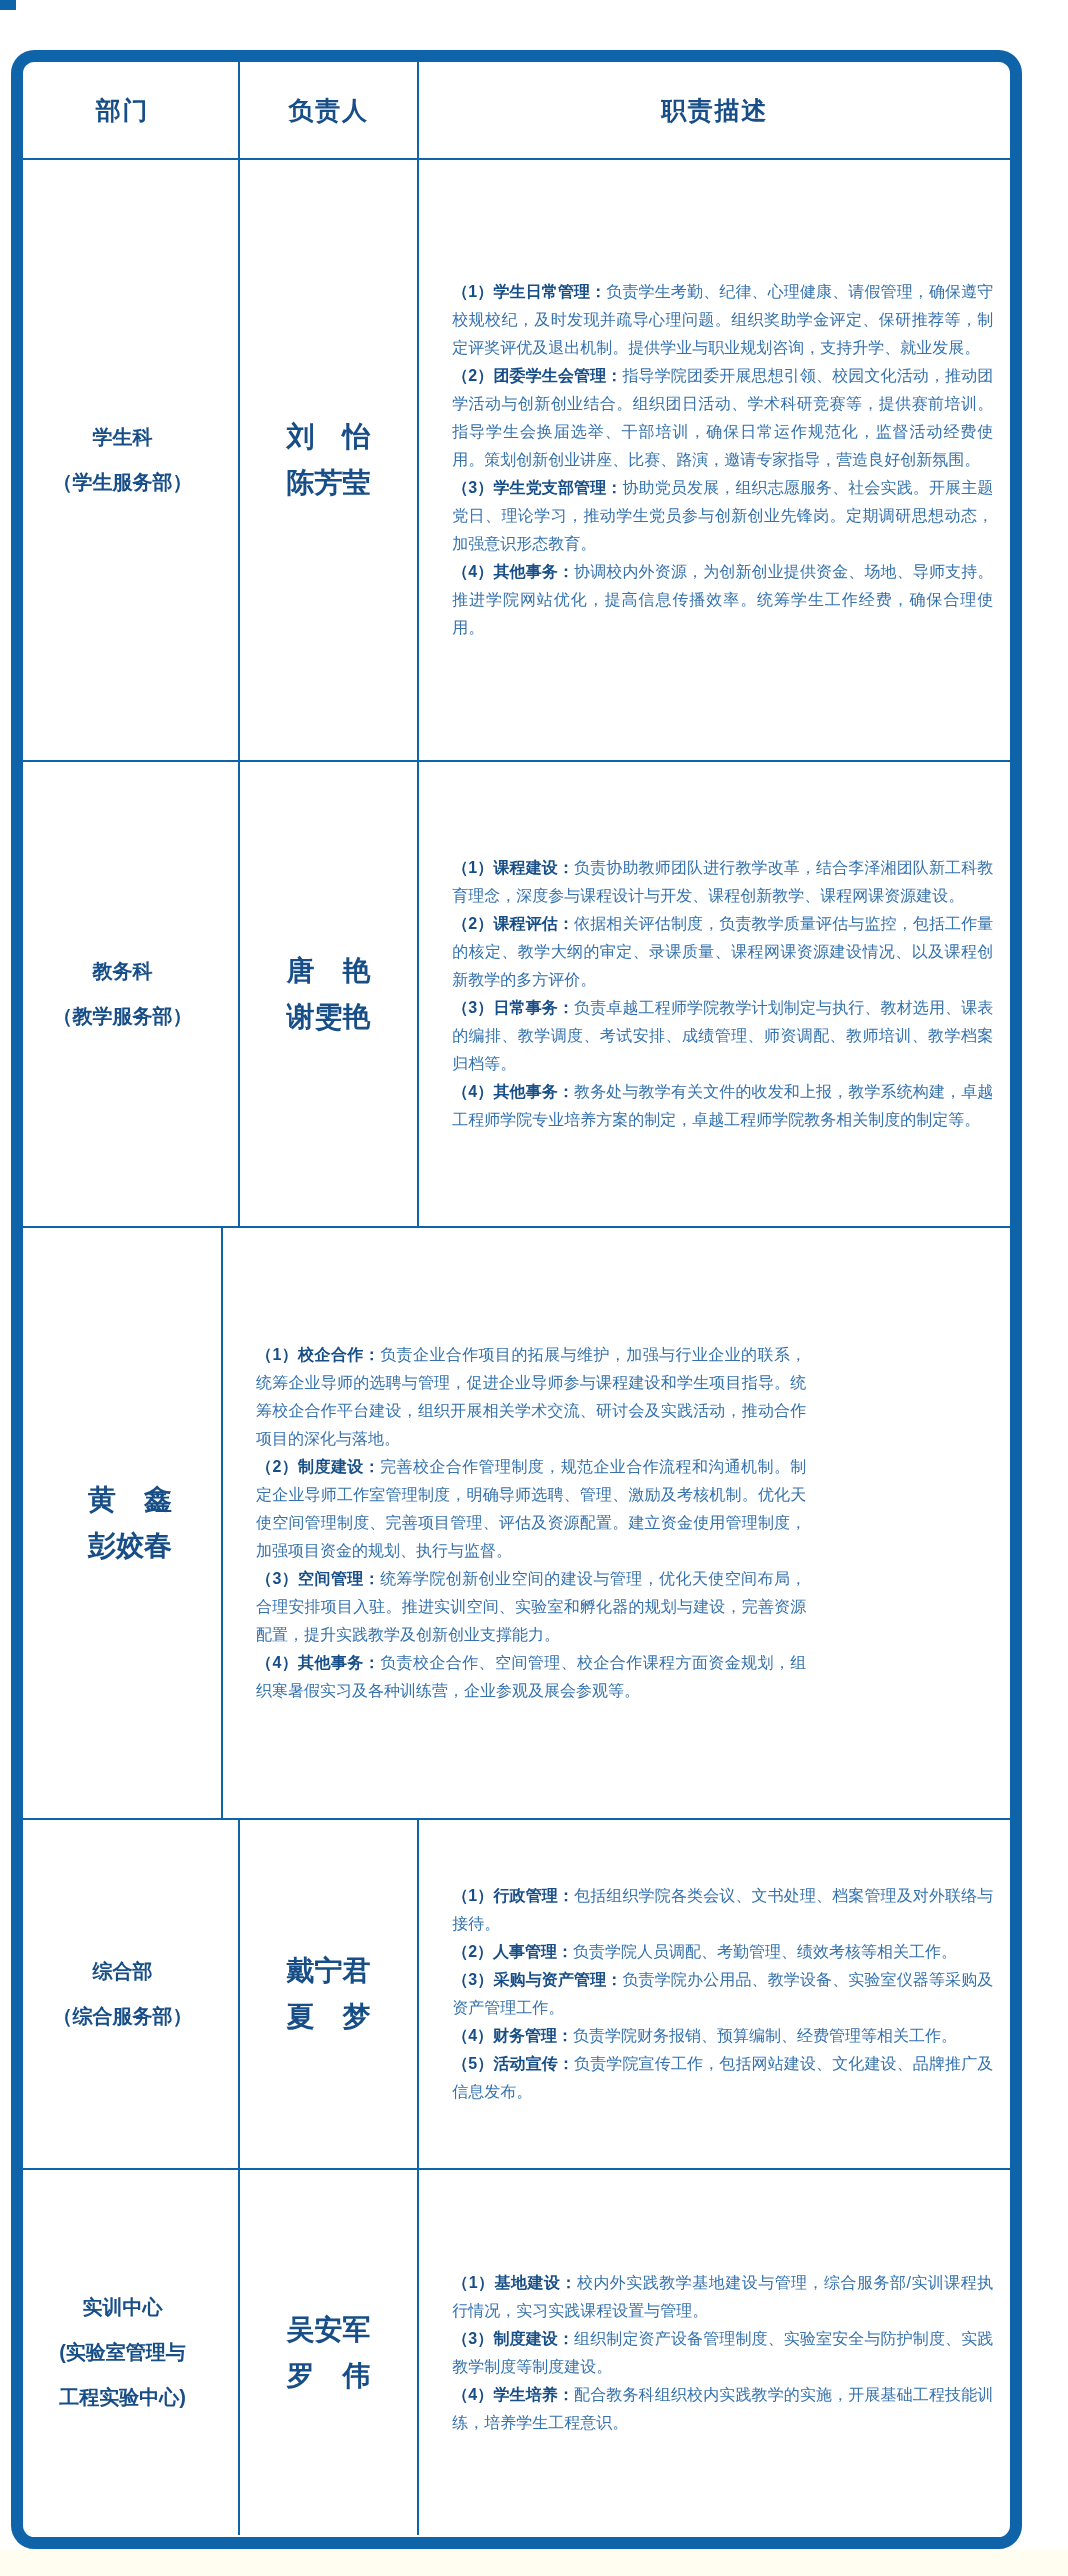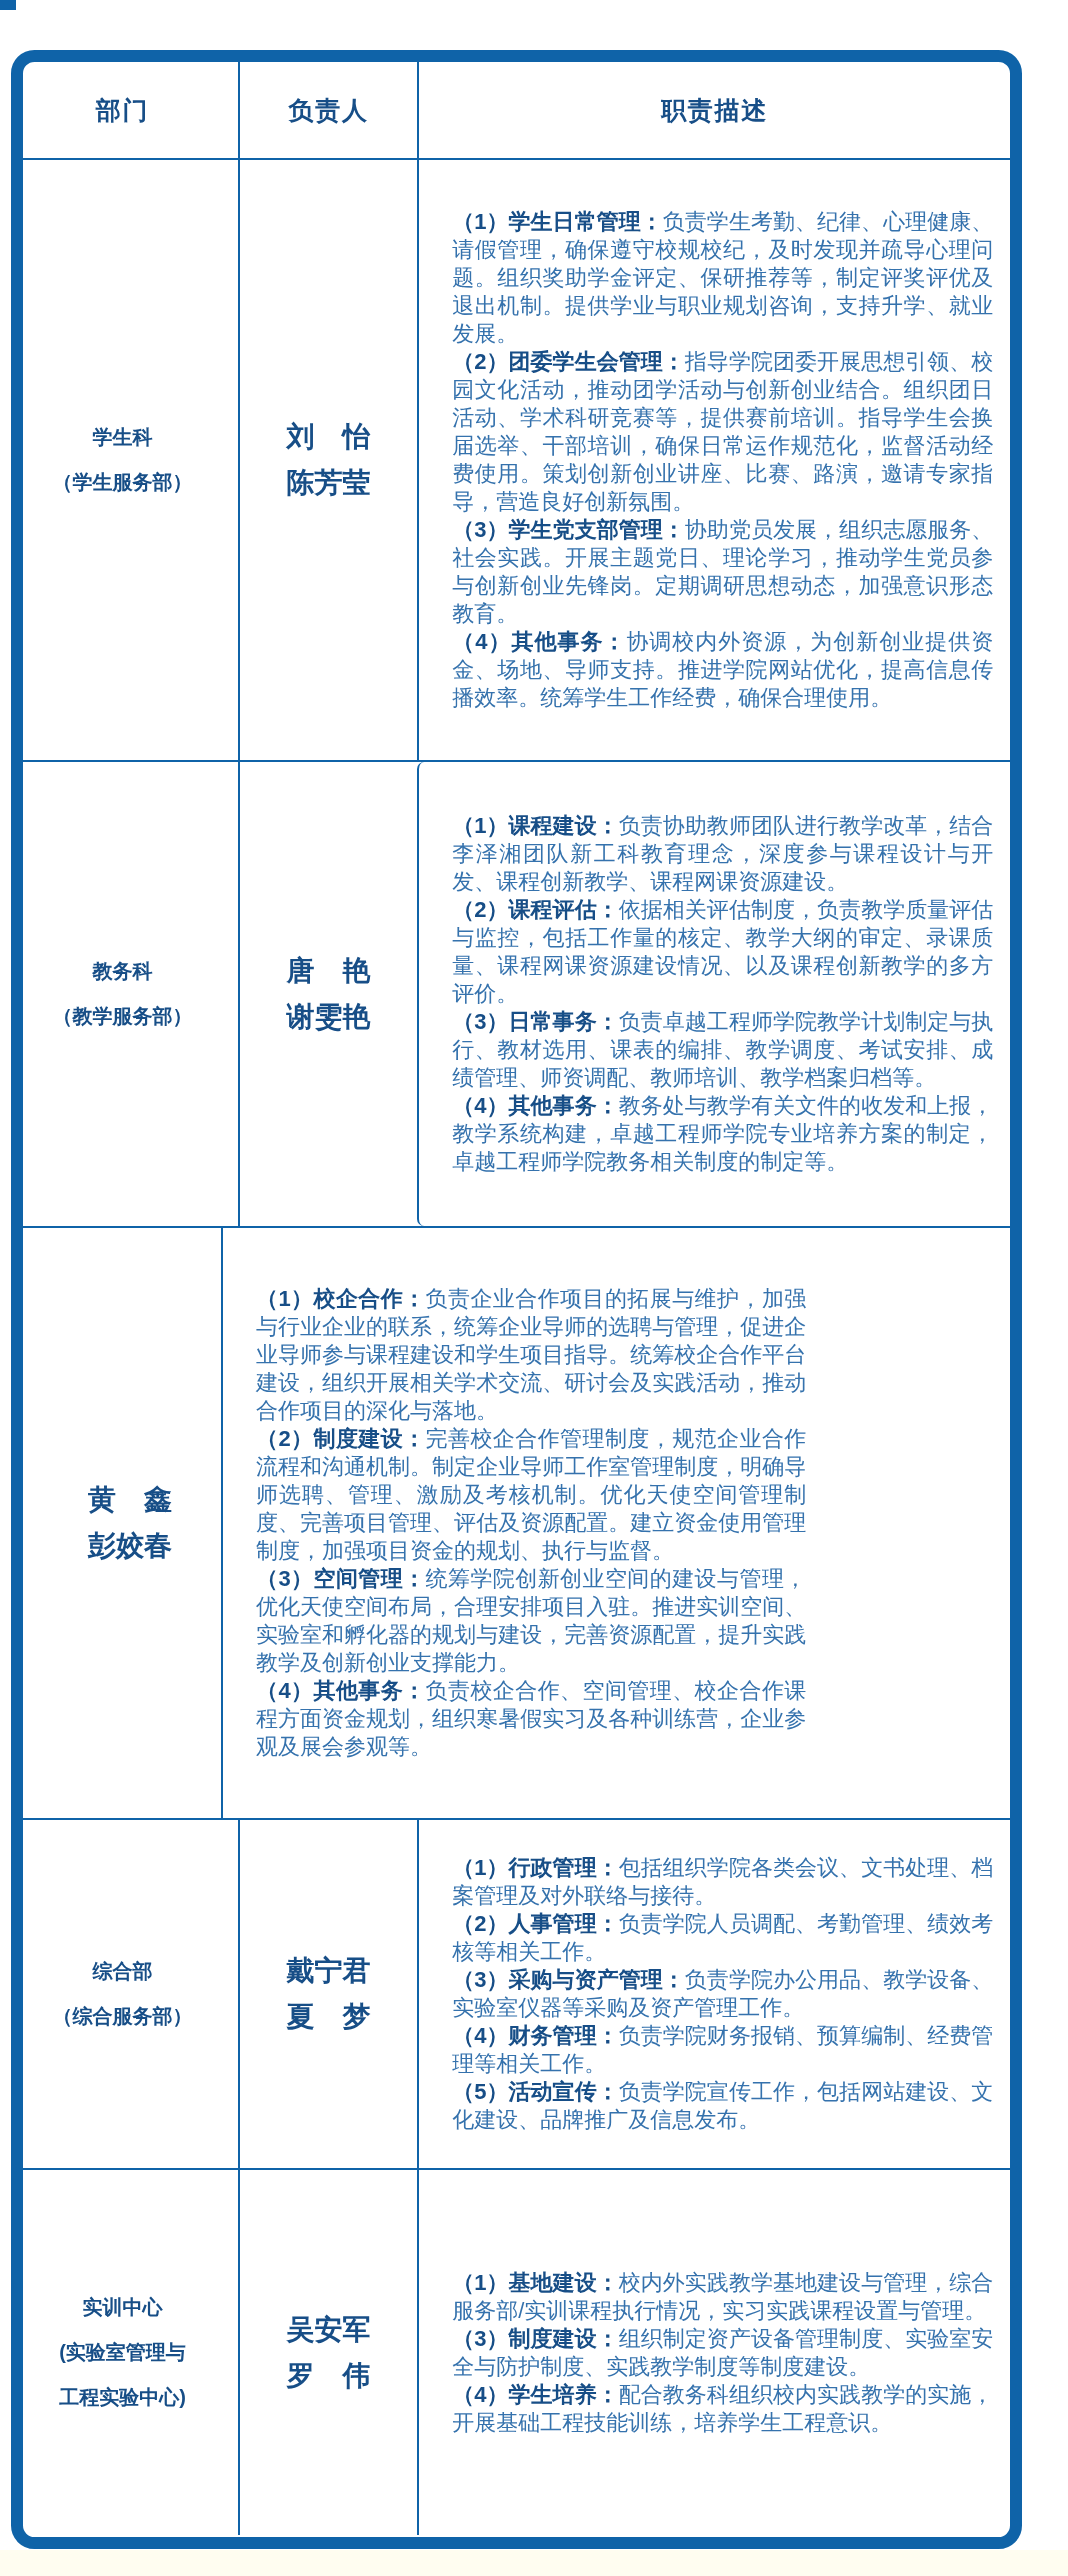--- a/index.html
+++ b/index.html
@@ -26,21 +26,21 @@
   .hrow{height:96px;}
   .r0{height:602px;}
   .r1{height:466px;}
   .r2{height:592px;}
   .r3{height:350px;}
   .r4{height:367px;}
   .hcell{font-size:25px;font-weight:bold;color:#174e87;letter-spacing:1.7px;}
   .dept-line{font-size:20px;font-weight:bold;color:#174e87;line-height:45px;white-space:nowrap;}
   .lead-line{font-size:28px;font-weight:bold;color:#174e87;line-height:46px;white-space:nowrap;}
   .duty-wrap{padding:0 16.7px 0 33px;}
-  .duty{margin:0;font-size:22px;line-height:28px;color:#3572ad;text-align:justify;}
+  .duty{margin:0;font-size:16px;line-height:28px;color:#3572ad;text-align:justify;}
   .duty b{color:#174e87;font-weight:bold;}
 </style>
 </head>
 <body>
 
 <div class="corner-artifact"></div>
 <div class="below-strip"></div>
 
 <div class="duty-table">
 
@@ -71,21 +71,21 @@
 
   <div class="trow r1">
     <div class="cell c-dept center-col">
       <div class="dept-line">教务科</div>
       <div class="dept-line">（教学服务部）</div>
     </div>
     <div class="cell c-lead center-col">
       <div class="lead-line">唐　艳</div>
       <div class="lead-line">谢雯艳</div>
     </div>
-    <div class="cell c-duty center-col" style="align-items:flex-start;text-align:left;border-radius:7px;">
+    <div class="cell c-duty center-col" style="align-items:flex-start;text-align:left;">
       <div class="duty-wrap">
         <p class="duty"><b>（1）课程建设：</b><span>负责协助教师团队进行教学改革，结合李泽湘团队新工科教育理念，深度参与课程设计与开发、课程创新教学、课程网课资源建设。</span></p>
         <p class="duty"><b>（2）课程评估：</b><span>依据相关评估制度，负责教学质量评估与监控，包括工作量的核定、教学大纲的审定、录课质量、课程网课资源建设情况、以及课程创新教学的多方评价。</span></p>
         <p class="duty"><b>（3）日常事务：</b><span>负责卓越工程师学院教学计划制定与执行、教材选用、课表的编排、教学调度、考试安排、成绩管理、师资调配、教师培训、教学档案归档等。</span></p>
         <p class="duty"><b>（4）其他事务：</b><span>教务处与教学有关文件的收发和上报，教学系统构建，卓越工程师学院专业培养方案的制定，卓越工程师学院教务相关制度的制定等。</span></p>
       </div>
     </div>
   </div>
 
   <div class="trow r2">

